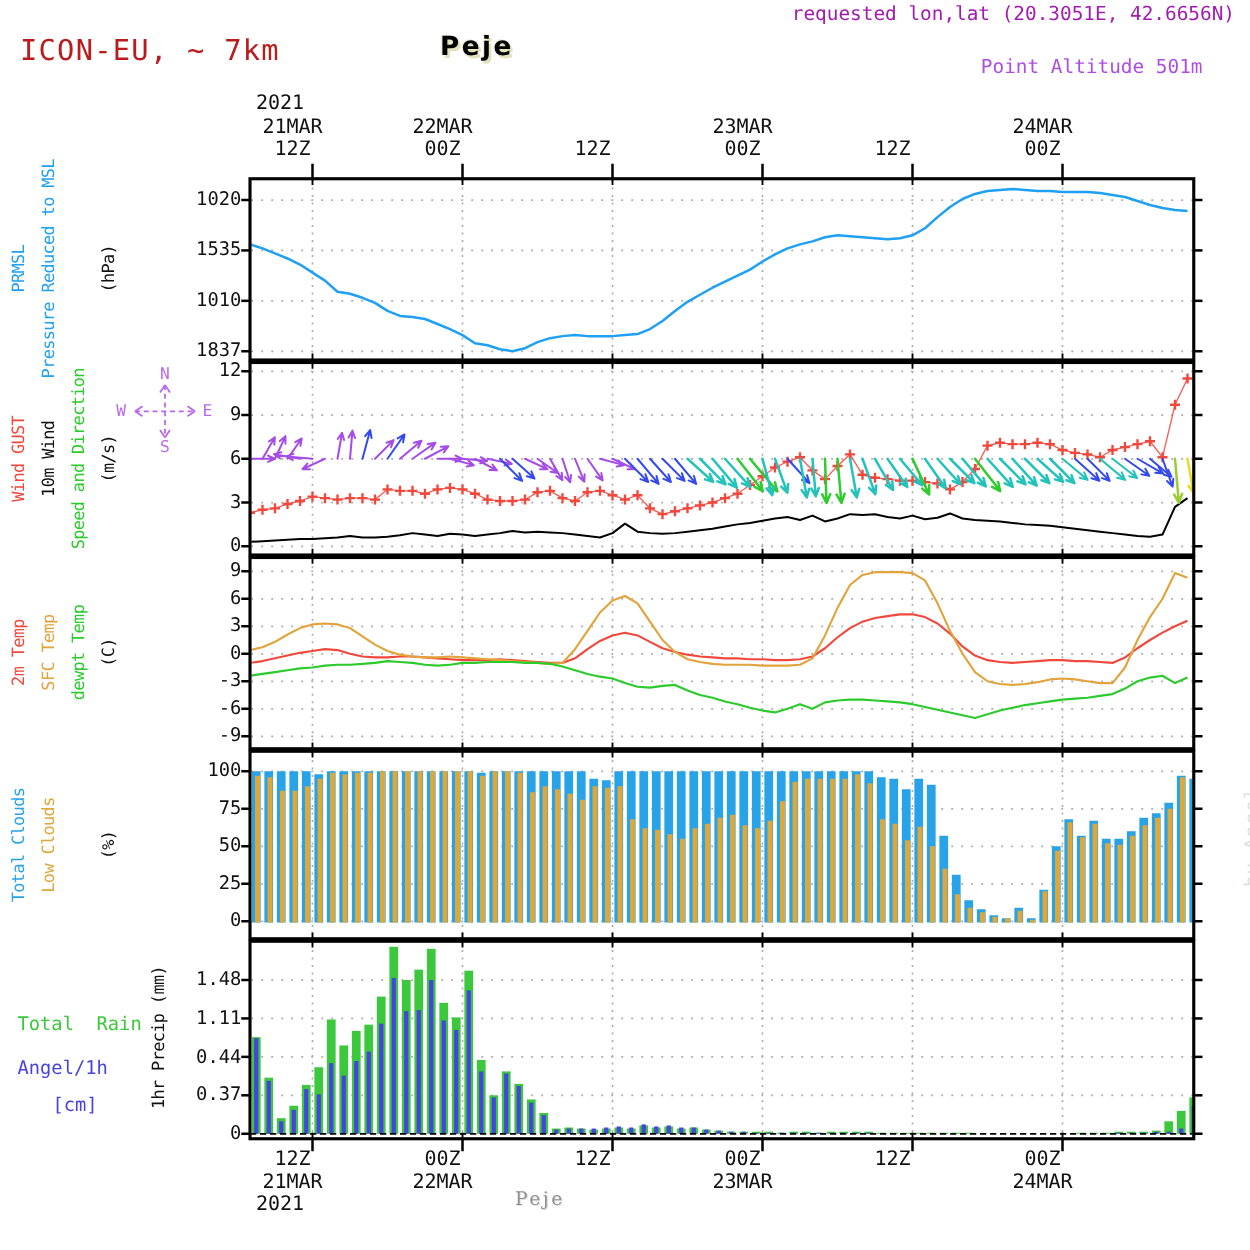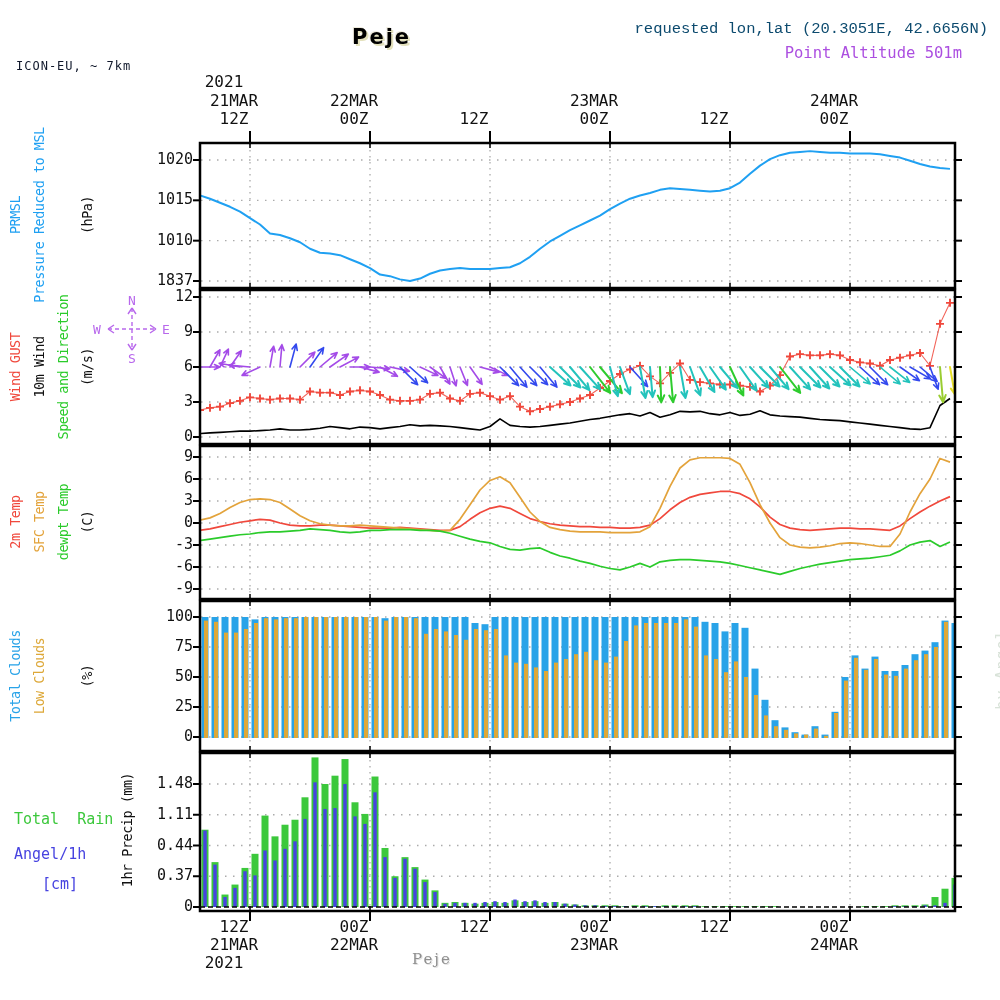--- a/index.html
+++ b/index.html
@@ -601,30 +601,30 @@
       </g>
       <rect x="200" y="143" width="755" height="145" fill="none" stroke="#000" stroke-width="2.5"></rect>
       <rect x="200" y="290" width="755" height="154" fill="none" stroke="#000" stroke-width="2.5"></rect>
       <rect x="200" y="446" width="755" height="153" fill="none" stroke="#000" stroke-width="2.5"></rect>
       <rect x="200" y="601" width="755" height="150" fill="none" stroke="#000" stroke-width="2.5"></rect>
       <rect x="200" y="753" width="755" height="158" fill="none" stroke="#000" stroke-width="2.5"></rect>
       <path d="M108 329 L156 329 M132 308 L132 350" stroke="#B868EC" stroke-width="1.4" fill="none" stroke-dasharray="4 3"></path>
       <path d="M108 329 l6 -4 M108 329 l6 4 M156 329 l-6 -4 M156 329 l-6 4 M132 308 l-4 6 M132 308 l4 6 M132 350 l-4 -6 M132 350 l4 -6" stroke="#B868EC" stroke-width="1.4" fill="none"></path>
     </svg>
 
-  <div class="lbl hdr-right" style="right: 12px; top: 22px; color: #0c4a6e; font-family: Liberation Mono, monospace;">requested lon,lat (20.3051E, 42.6656N)</div>
+  <div class="lbl hdr-right" style="right: 12px; top: 4px; color: #a21caf;">requested lon,lat (20.3051E, 42.6656N)</div>
   <div class="lbl station" style="left:352px;top:27px;">Peje</div>
-  <div class="lbl" style="left: 16px; top: 60px; font-size: 12px; letter-spacing: 1px; color: #0f172a;">ICON-EU, ~ 7km</div>
+  <div class="lbl" style="left: 16px; top: 30px; font-size: 23px; letter-spacing: 1px; color: #b91c1c;">ICON-EU, ~ 7km</div>
   <div class="lbl hdr-right" style="right: 38px; top: 46px; color: rgb(172, 79, 224);">Point Altitude 501m</div>
 
   <div class="lbl wm" style="left: 962px; top: 662px; color: rgb(217, 227, 217);">by Angel</div>
   <div class="lbl footer-station" style="left: 412px; top: 952px; color: rgb(143, 143, 143);">Peje</div>
   <div id="gen">
       <div class="lbl " style="left: 146px; top: 152px; width: 47px; text-align: right; font-size: 15px; font-family: &quot;DejaVu Sans Mono&quot;, monospace; color: rgb(17, 17, 17);">1020</div>
-      <div class="lbl " style="left: 146px; top: 192.333px; width: 47px; text-align: right; font-size: 15px; font-family: &quot;DejaVu Sans Mono&quot;, monospace; color: rgb(17, 17, 17);">1015</div>
+      <div class="lbl " style="left: 146px; top: 192.333px; width: 47px; text-align: right; font-size: 15px; font-family: &quot;DejaVu Sans Mono&quot;, monospace; color: rgb(17, 17, 17);">1535</div>
       <div class="lbl " style="left: 146px; top: 232.667px; width: 47px; text-align: right; font-size: 15px; font-family: &quot;DejaVu Sans Mono&quot;, monospace; color: rgb(17, 17, 17);">1010</div>
       <div class="lbl " style="left: 146px; top: 273px; width: 47px; text-align: right; font-size: 15px; font-family: &quot;DejaVu Sans Mono&quot;, monospace; color: rgb(17, 17, 17);">1837</div>
       <div class="lbl " style="left: 146px; top: 289px; width: 47px; text-align: right; font-size: 15px; font-family: &quot;DejaVu Sans Mono&quot;, monospace; color: rgb(17, 17, 17);">12</div>
       <div class="lbl " style="left: 146px; top: 324px; width: 47px; text-align: right; font-size: 15px; font-family: &quot;DejaVu Sans Mono&quot;, monospace; color: rgb(17, 17, 17);">9</div>
       <div class="lbl " style="left: 146px; top: 359px; width: 47px; text-align: right; font-size: 15px; font-family: &quot;DejaVu Sans Mono&quot;, monospace; color: rgb(17, 17, 17);">6</div>
       <div class="lbl " style="left: 146px; top: 394px; width: 47px; text-align: right; font-size: 15px; font-family: &quot;DejaVu Sans Mono&quot;, monospace; color: rgb(17, 17, 17);">3</div>
       <div class="lbl " style="left: 146px; top: 429px; width: 47px; text-align: right; font-size: 15px; font-family: &quot;DejaVu Sans Mono&quot;, monospace; color: rgb(17, 17, 17);">0</div>
       <div class="lbl " style="left: 146px; top: 449px; width: 47px; text-align: right; font-size: 15px; font-family: &quot;DejaVu Sans Mono&quot;, monospace; color: rgb(17, 17, 17);">9</div>
       <div class="lbl " style="left: 146px; top: 471px; width: 47px; text-align: right; font-size: 15px; font-family: &quot;DejaVu Sans Mono&quot;, monospace; color: rgb(17, 17, 17);">6</div>
       <div class="lbl " style="left: 146px; top: 493px; width: 47px; text-align: right; font-size: 15px; font-family: &quot;DejaVu Sans Mono&quot;, monospace; color: rgb(17, 17, 17);">3</div>

